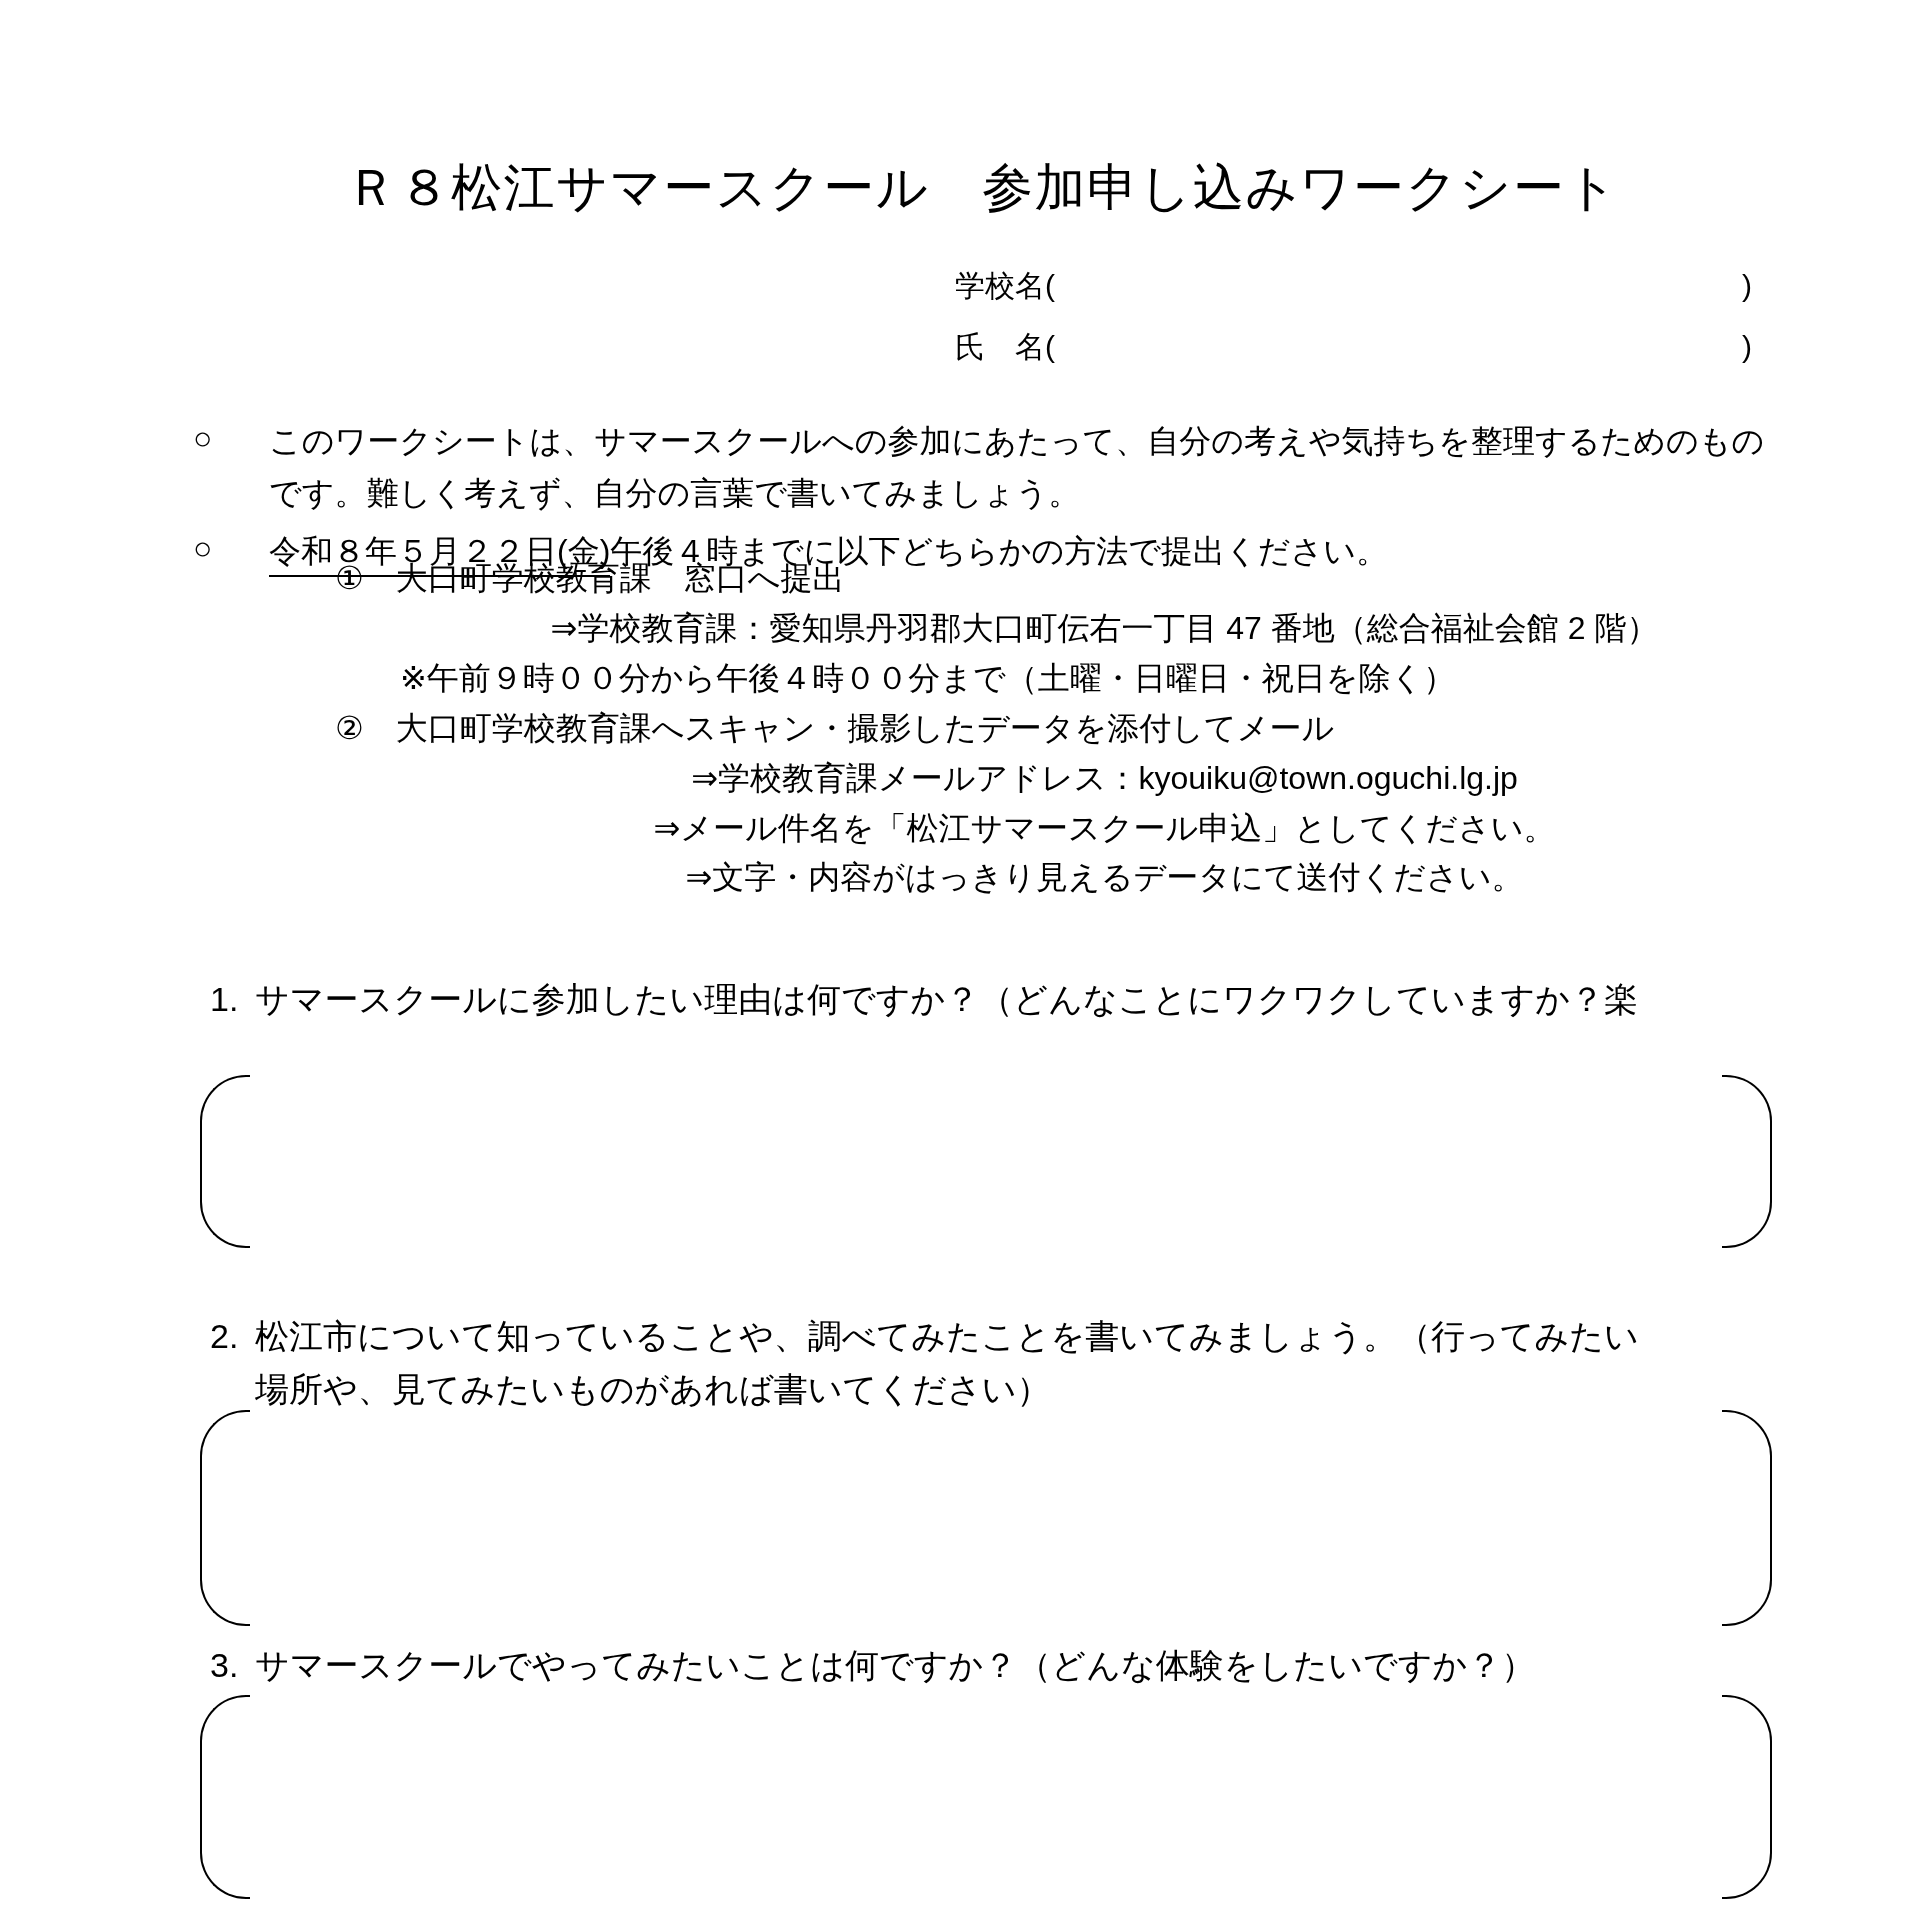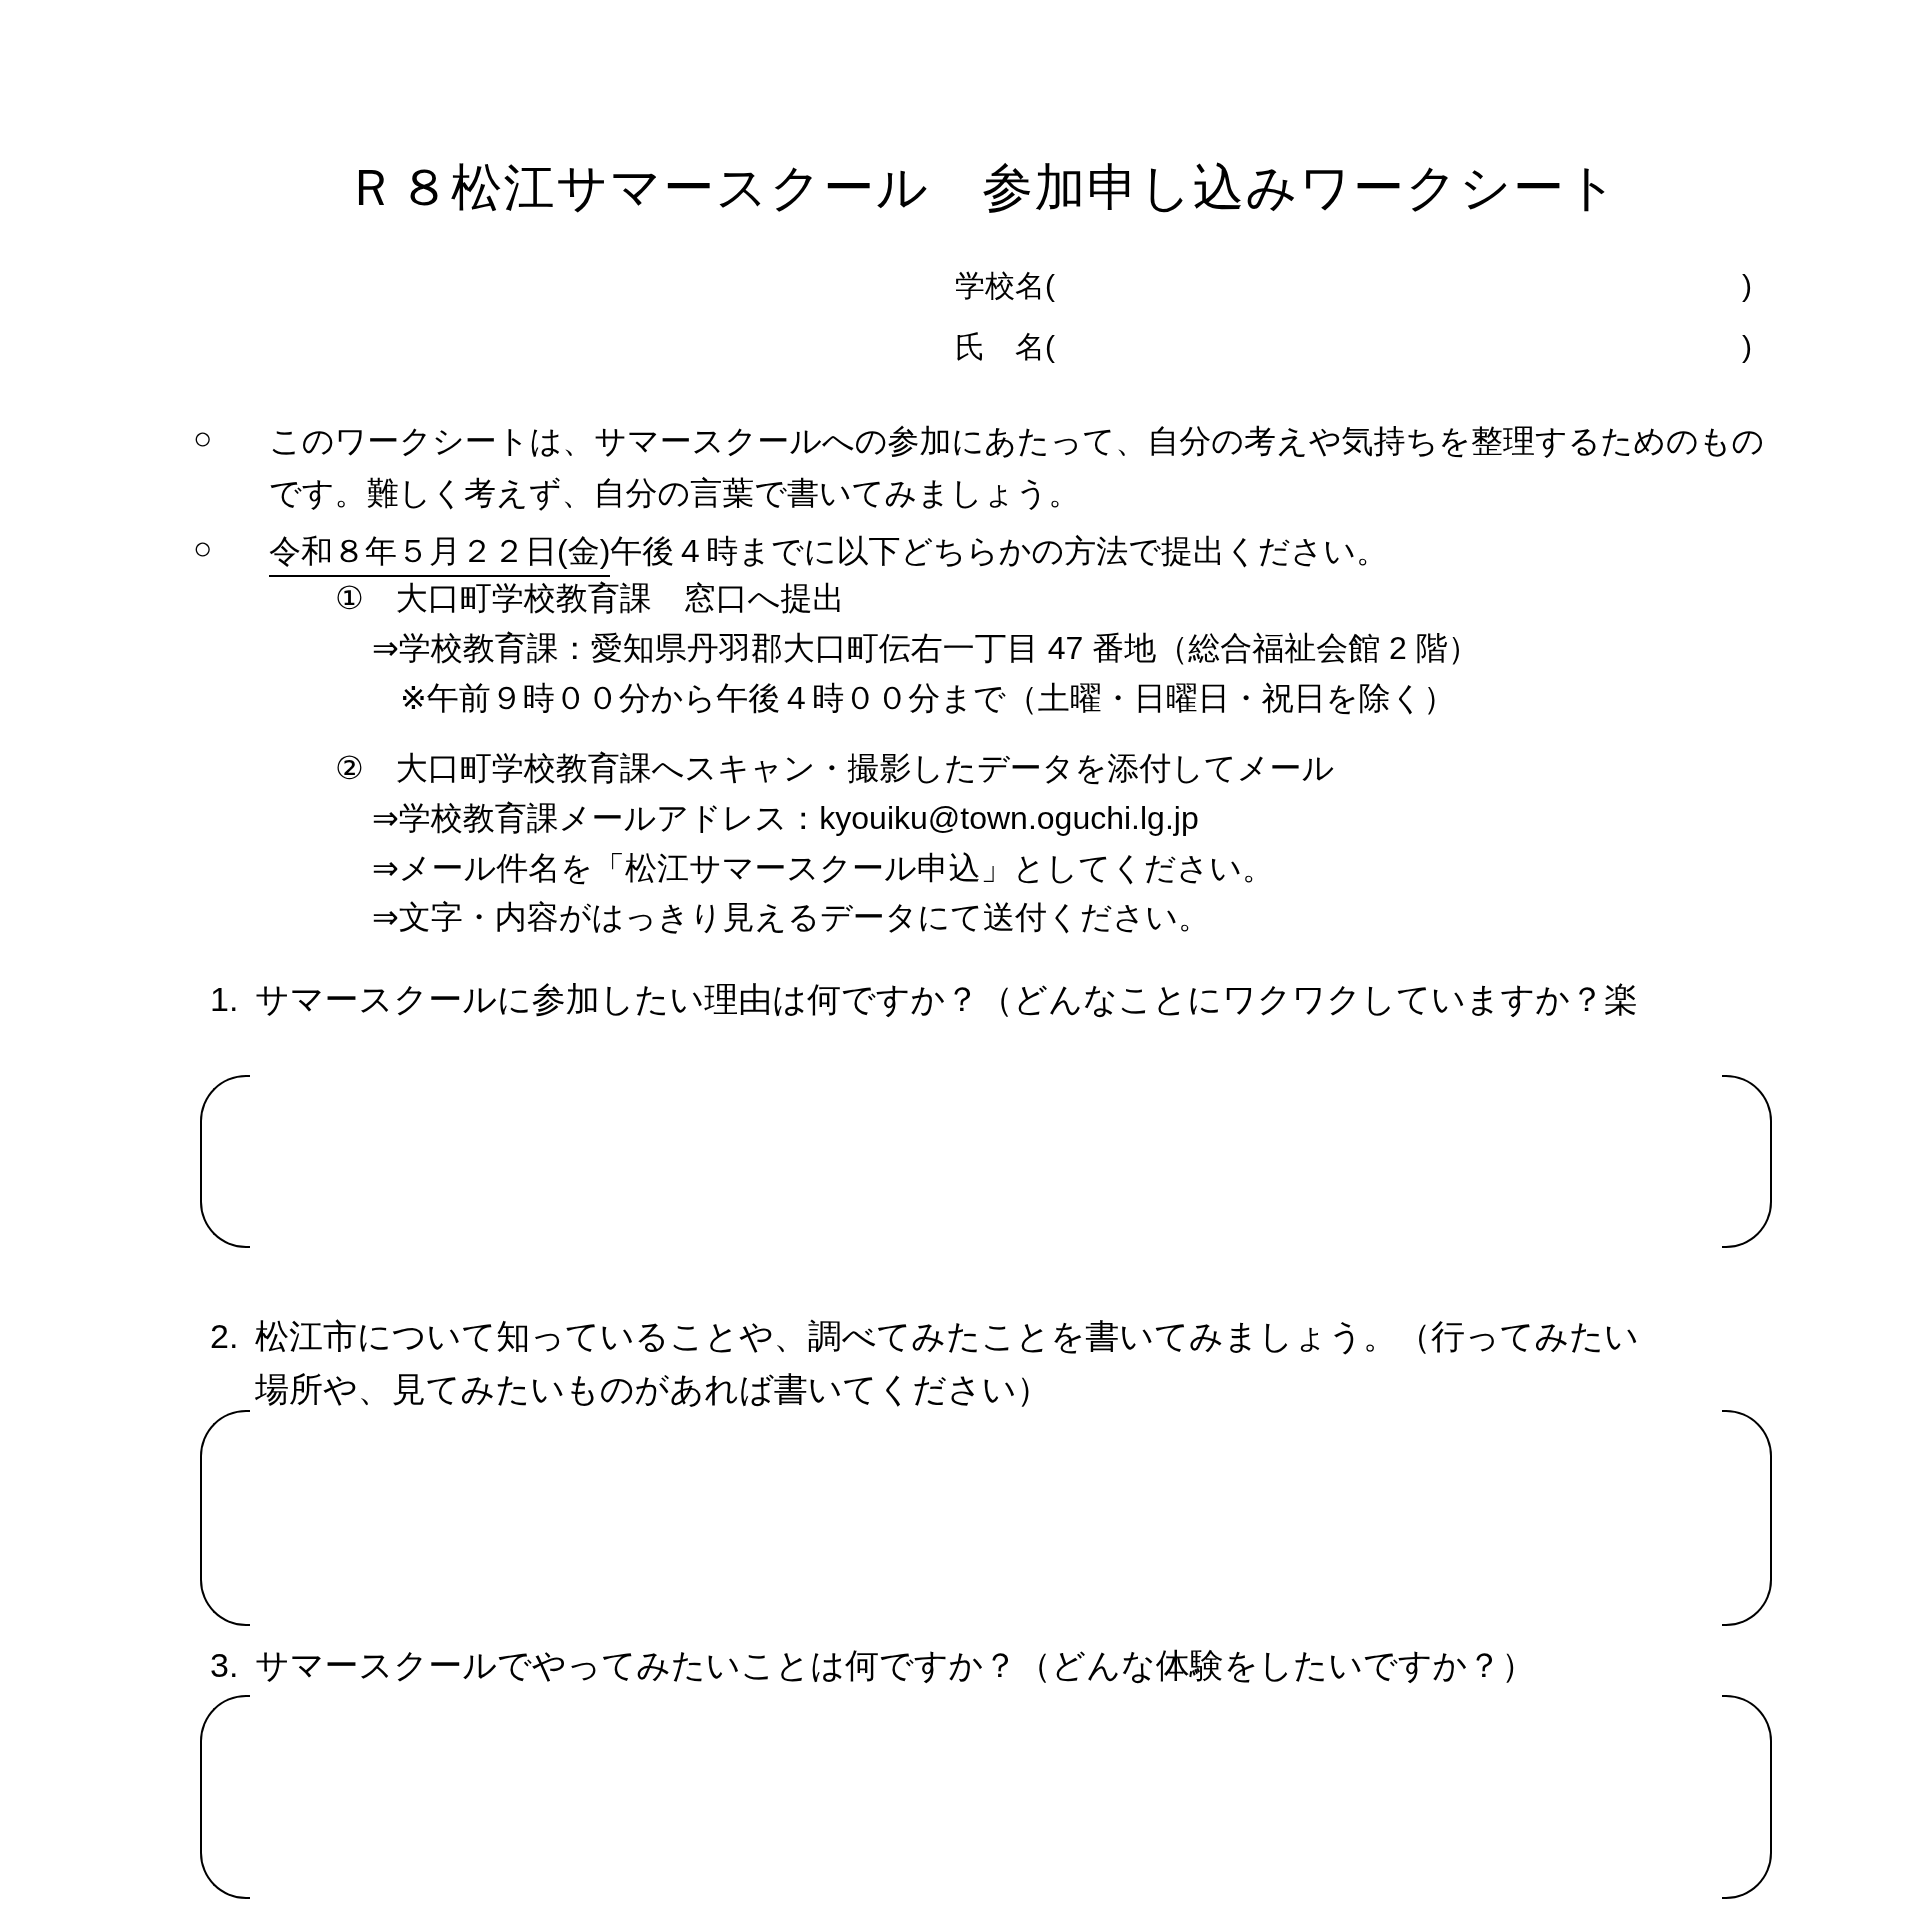--- a/index.html
+++ b/index.html
@@ -83,23 +83,23 @@
   
   .methods {
     position: absolute;
     top: 554px;
     left: 335px;
     width: 1502px;
     font-size: 32px;
     line-height: 1.56;
     font-family: "Liberation Sans", "DejaVu Sans", sans-serif;
   }
-  .method-item { margin-bottom: 0; margin-top: 20px; }
+  .method-item { margin-bottom: 0; }
   .method-head { white-space: pre; }
-  .method-sub { padding-left: 37px; white-space: pre; }
+  .method-sub { padding-left: 37px; white-space: pre; text-align: center; }
   .method-sub2 { padding-left: 65px; white-space: pre; }
 
   
   .question {
     position: absolute;
     left: 210px;
     width: 1572px;
     font-size: 34px;
     line-height: 1.55;
     font-family: "Liberation Sans", "DejaVu Sans", sans-serif;

